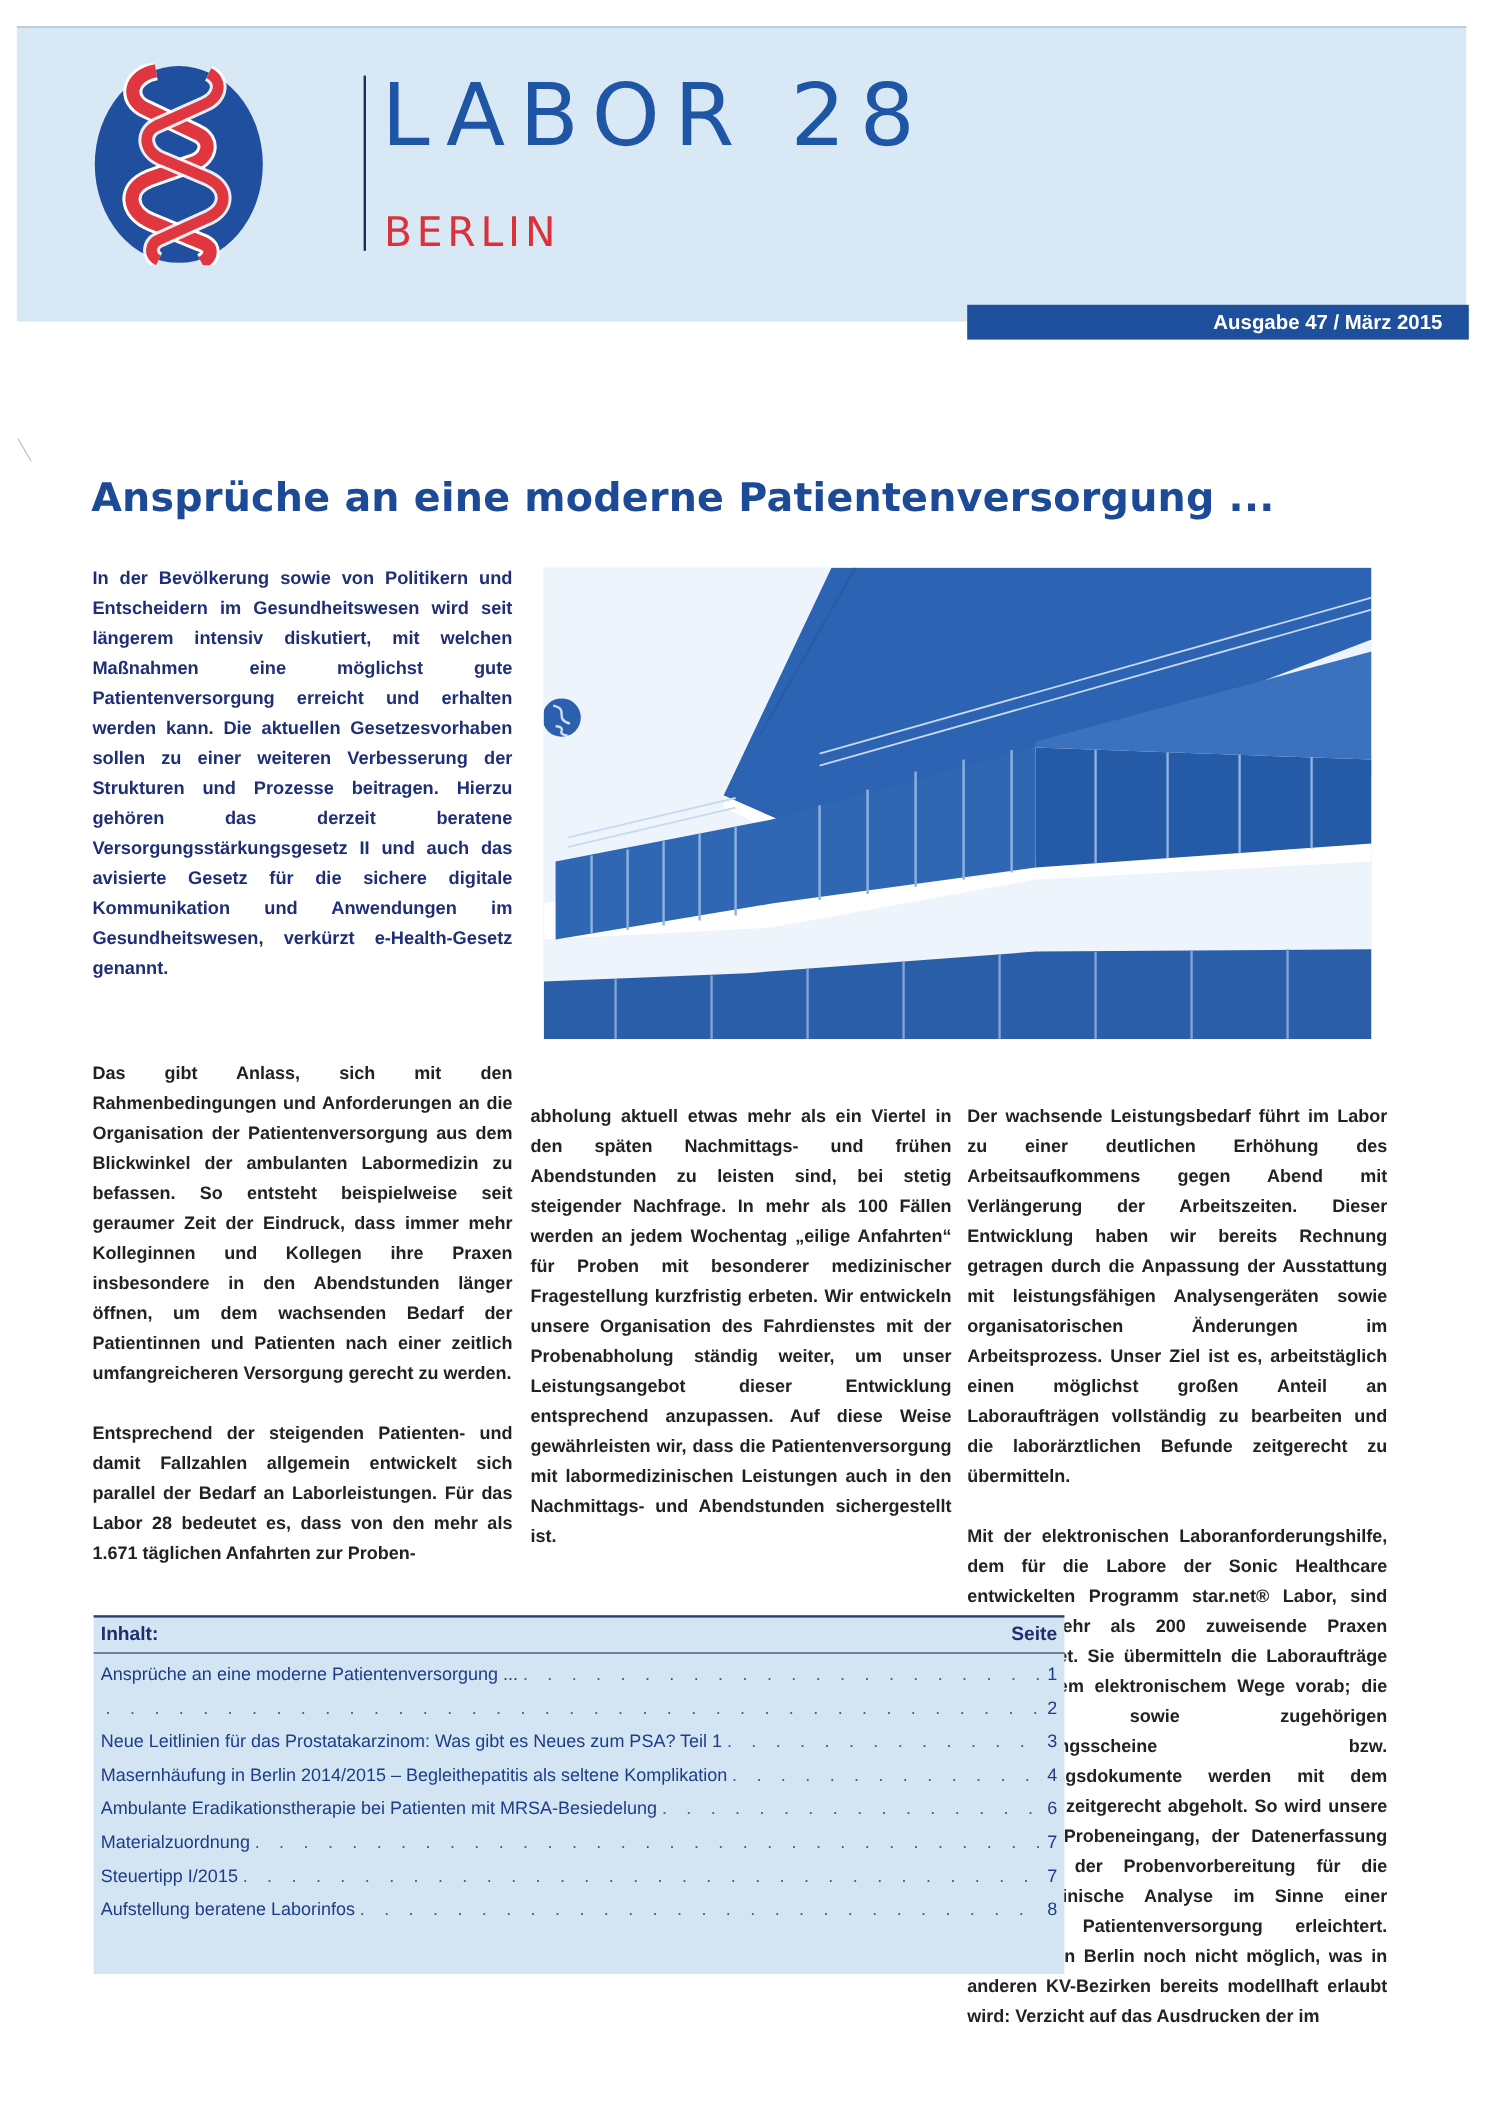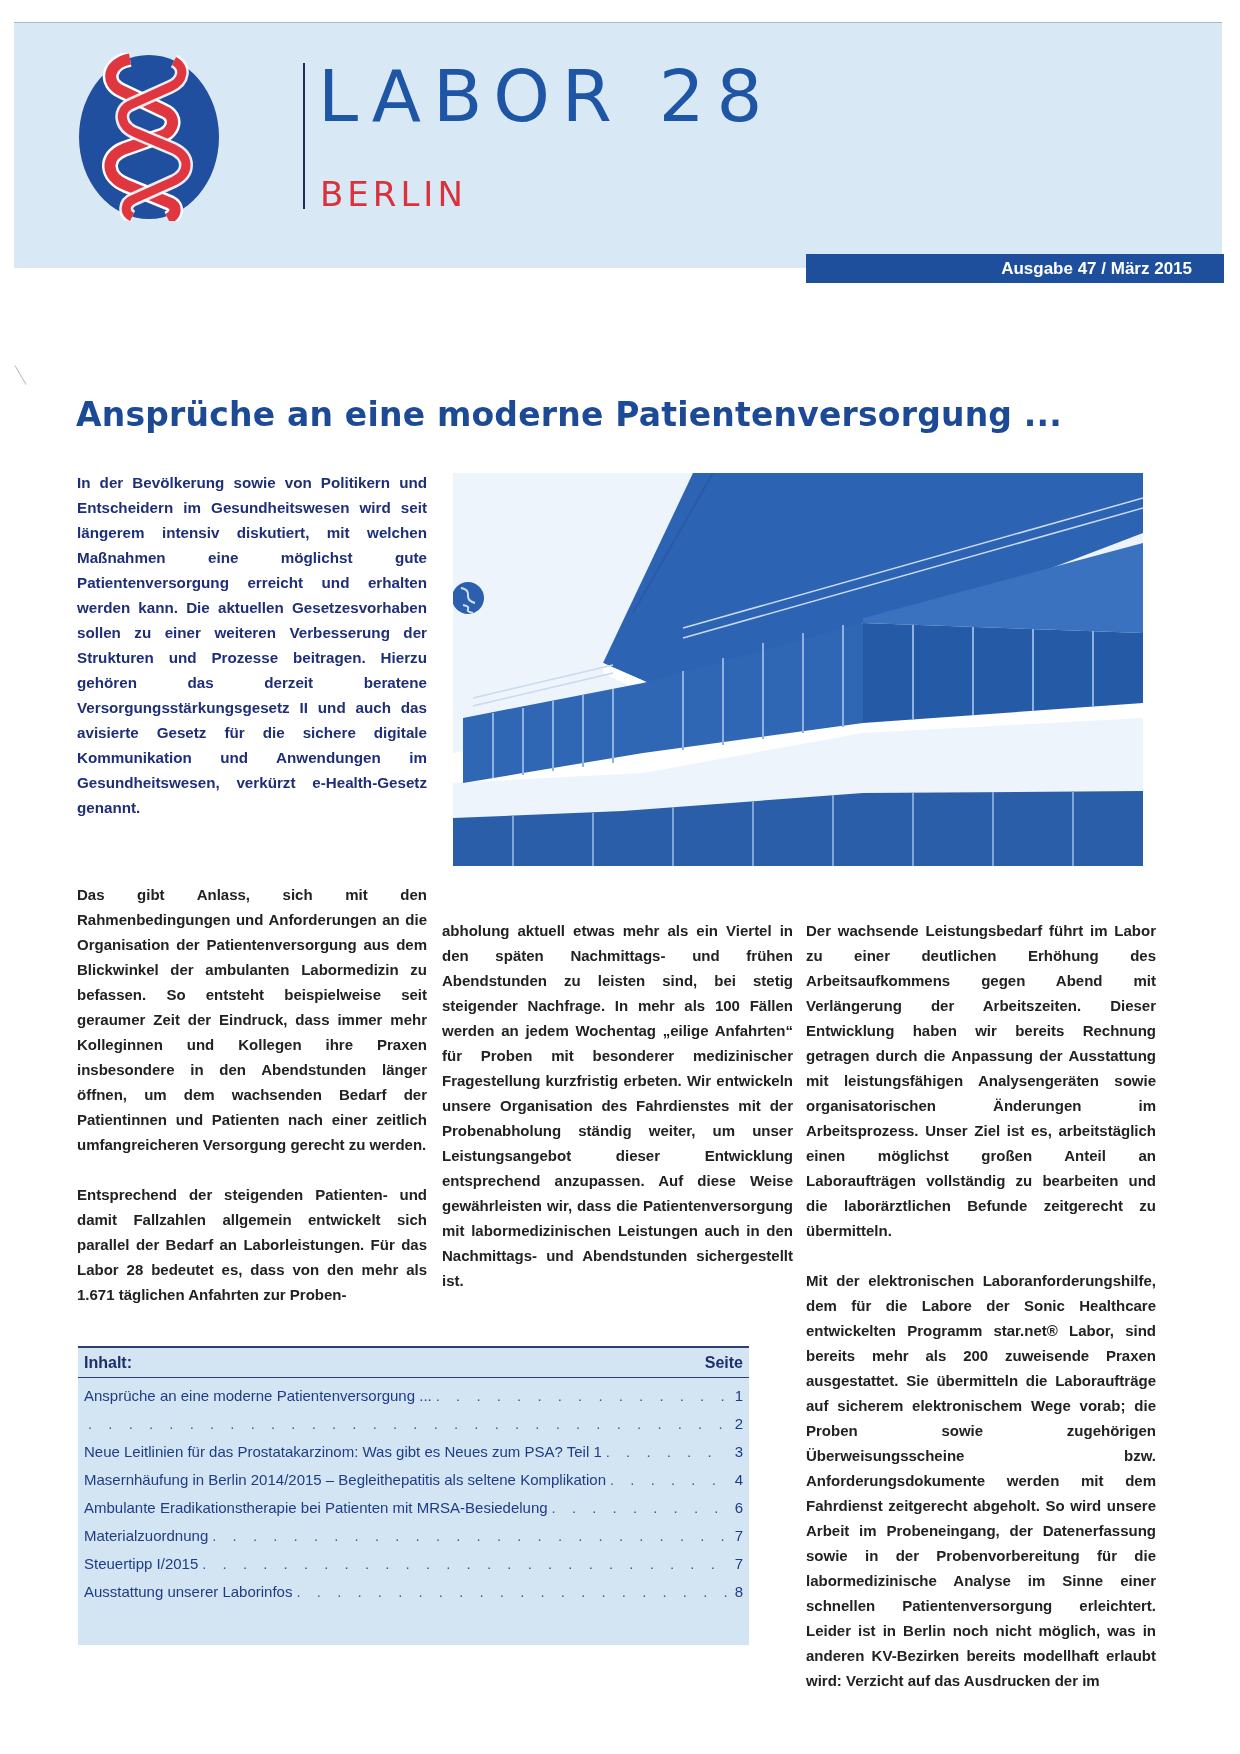--- a/index.html
+++ b/index.html
@@ -17,21 +17,21 @@
     font-family: "DejaVu Sans", sans-serif; font-size: 72px; letter-spacing: 12px;
     color: #1f55a5; font-weight: normal; line-height: 1;
   }
   .brand-city {
     position: absolute; left: 306px; top: 154px;
     font-family: "DejaVu Sans", sans-serif; font-size: 34px; letter-spacing: 4px;
     color: #d9323b; line-height: 1;
   }
   .issue-bar {
     position: absolute; left: 806px; top: 254px; width: 418px; height: 29px;
-    background: #1e4f9c; color: #ffffff; text-align: right; padding-right: 32px;
+    background: #1e4f9c; color: #ffffff; text-align: right; padding-right: 22px;
     font-size: 17px; font-weight: bold; line-height: 29px;
   }
   .scan-mark { position: absolute; left: 20px; top: 364px; width: 1px; height: 22px; background: #bbb; transform: rotate(-30deg); }
 
   .headline {
     position: absolute; left: 76px; top: 395px; width: 1090px;
     font-family: "DejaVu Sans", sans-serif; font-weight: bold; font-size: 33px;
     color: #1d4a96; letter-spacing: 0.2px;
   }
 
@@ -51,21 +51,21 @@
     position: absolute; font-size: 15px; line-height: 25px; color: #222;
     text-align: justify;
     font-weight: bold;
   }
   .body-text p { margin-bottom: 25px; }
   .col1 { left: 77px; top: 882px; width: 350px; }
   .col2 { left: 442px; top: 918px; width: 351px; }
   .col3 { left: 806px; top: 918px; width: 350px; }
 
   .toc {
-    position: absolute; left: 78px; top: 1346px; width: 671px; height: 299px;
+    position: absolute; left: 78px; top: 1346px; width: 809px; height: 299px;
     background: #d3e4f3;
     border-top: 2px solid #2c3f6e;
   }
   .toc-head {
     display: flex; justify-content: space-between;
     padding: 0 6px 0 6px; height: 30px; line-height: 30px;
     color: #1e2f6e; font-weight: bold; font-size: 16px;
     border-bottom: 1.5px solid #2c3f6e;
   }
   .toc-list { list-style: none; padding-top: 4px; }
@@ -194,18 +194,18 @@
         <span class="toc-title">Materialzuordnung</span>
         <span class="toc-dots"></span>
         <span class="toc-page">7</span>
       </li>
     <li class="toc-item">
         <span class="toc-title">Steuertipp I/2015</span>
         <span class="toc-dots"></span>
         <span class="toc-page">7</span>
       </li>
     <li class="toc-item">
-        <span class="toc-title">Ausstattung unserer Laborinfos</span>
+        <span class="toc-title">Aufstellung beratene Laborinfos</span>
         <span class="toc-dots"></span>
         <span class="toc-page">8</span>
       </li>
   </ul>
 </div>
 
 </body></html>

